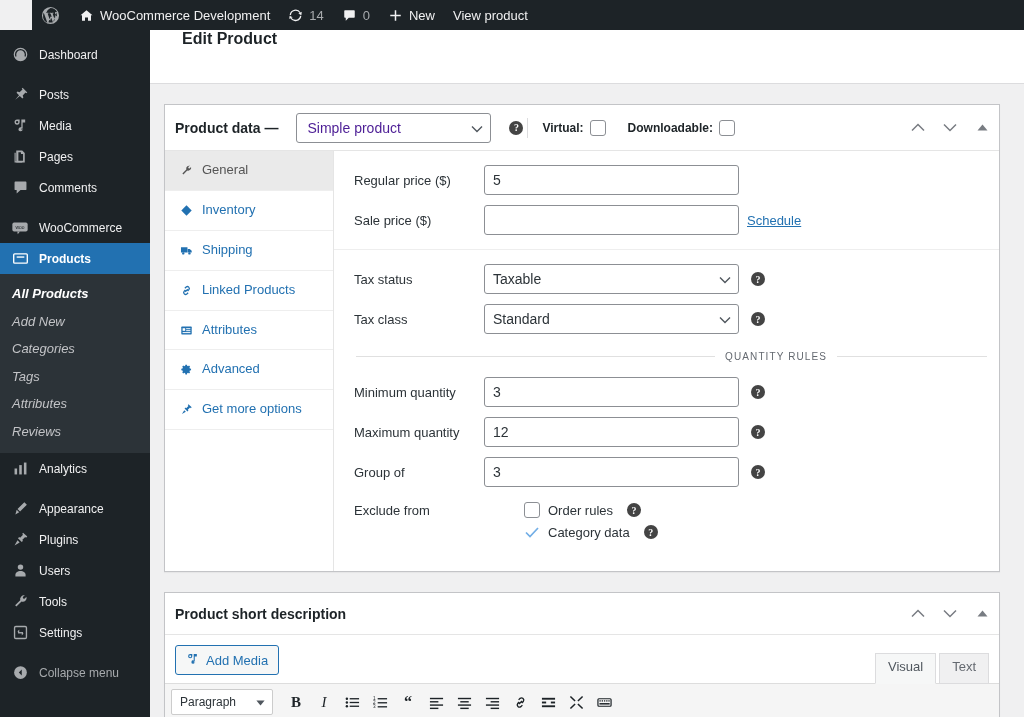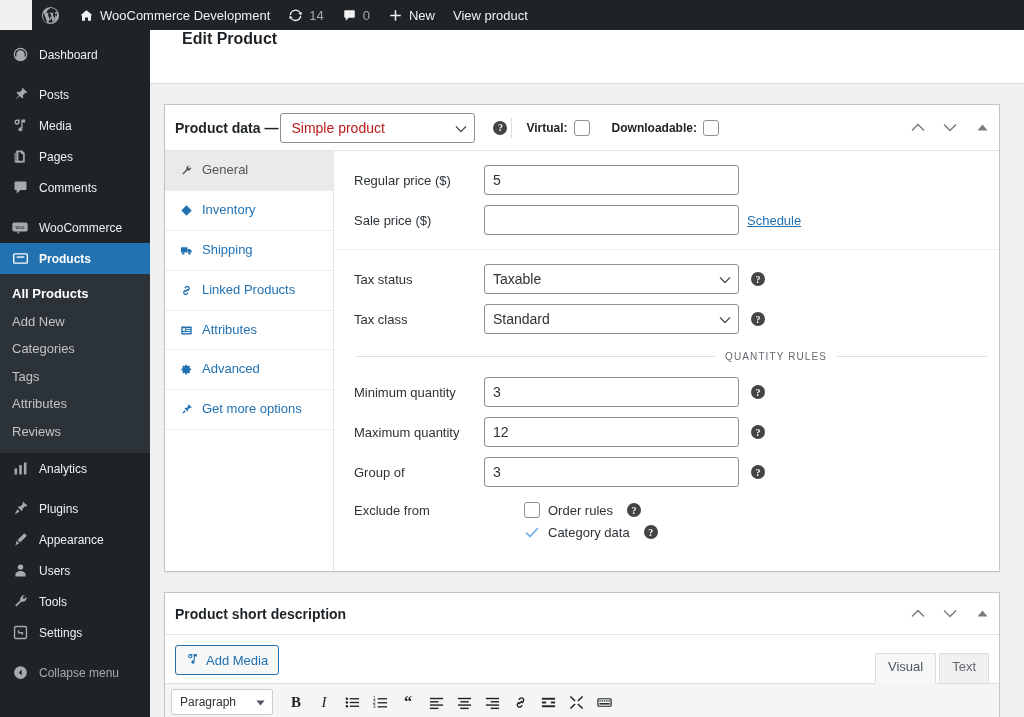--- a/index.html
+++ b/index.html
@@ -57,21 +57,21 @@
   .menu-item.current::after {
     content: ""; position: absolute; right: -8px; top: 50%;
     margin-top: -8px; border: 8px solid transparent;
     border-right-color: #f0f0f1;
   }
   .menu-sep { height: 9px; }
 
   .submenu { background: #2c3338; padding: 6px 0 8px; }
   .submenu .sub-item {
     display: block; padding: 5px 0 5px 12px;
-    font-size: 13px; color: #c3c4c7; line-height: 1.35;
+    font-size: 13px; color: #c3c4c7; line-height: 1.35; font-style: italic;
   }
   .submenu .sub-item.current { color: #fff; font-weight: 600; }
 
   .collapse-item { color: #a7aaad; }
   .collapse-item .mi-label { color: #a7aaad; }
 
   
   #wpcontent {
     position: absolute; top: 30px; left: 150px;
     width: 874px; height: 687px;
@@ -104,27 +104,27 @@
   .pb-title { font-size: 14px; font-weight: 700; color: #1d2327; }
   .pb-controls {
     position: absolute; right: 8px; top: 50%; transform: translateY(-50%);
     display: flex; align-items: center; gap: 14px;
     color: #787c82;
   }
   .pb-ctl { width: 18px; height: 18px; display:flex; align-items:center; justify-content:center; }
 
   
   #product-data-header { padding: 0 12px 0 10px; min-height: 46px; }
-  #product-data-header .pb-title { margin-right: 2px; }
+  #product-data-header .pb-title { margin-right: 18px; }
   .pd-type-select {
     appearance: none; -webkit-appearance: none;
     width: 195px; height: 30px;
     padding: 0 26px 0 10px;
     border: 1px solid #8c8f94; border-radius: 3px;
-    background: #fff; color: #b91c1c;
+    background: #fff; color: #4c1d95;
     font-family: inherit; font-size: 14px;
     line-height: 28px;
   }
   .sel-wrap { position: relative; display: inline-block; }
   .sel-wrap .chev {
     position: absolute; right: 8px; top: 50%;
     margin-top: -3px; pointer-events: none; color: #50575e;
   }
   .help-tip {
     display: inline-flex; width: 14px; height: 14px;
@@ -384,33 +384,33 @@
     </span>
     <span class="mi-label">Analytics</span>
   </div>
 
 
   <div class="menu-sep"></div>
 
   <div class="menu-item">
     <span class="mi-ico">
       <svg width="17" height="17" viewBox="0 0 20 20">
+          <path fill="currentColor" d="M14.5 2.5l3 3-8 8-3-3 8-8zM5.5 11.5l3 3L4 17l1.5-5.5z"></path>
+        </svg>
+    </span>
+    <span class="mi-label">Appearance</span>
+  </div>
+
+  <div class="menu-item">
+    <span class="mi-ico">
+      <svg width="17" height="17" viewBox="0 0 20 20">
           <path fill="currentColor" d="M13 2l-1 1.5 1 1-3.5 3.5-1-1L7 8.5l4.5 4.5 1.5-1.5-1-1L15.5 7l1 1L18 6.5 13 2zM6.5 11L3 17l6-3.5-2.5-2.5z"></path>
         </svg>
     </span>
     <span class="mi-label">Plugins</span>
-  </div>
-
-  <div class="menu-item">
-    <span class="mi-ico">
-      <svg width="17" height="17" viewBox="0 0 20 20">
-          <path fill="currentColor" d="M14.5 2.5l3 3-8 8-3-3 8-8zM5.5 11.5l3 3L4 17l1.5-5.5z"></path>
-        </svg>
-    </span>
-    <span class="mi-label">Appearance</span>
   </div>
 
   <div class="menu-item">
     <span class="mi-ico">
       <svg width="17" height="17" viewBox="0 0 20 20">
           <circle cx="10" cy="6" r="3.2" fill="currentColor"></circle>
           <path fill="currentColor" d="M10 10.5c-3.3 0-6 2-6 4.5v2h12v-2c0-2.5-2.7-4.5-6-4.5z"></path>
         </svg>
     </span>
     <span class="mi-label">Users</span>

